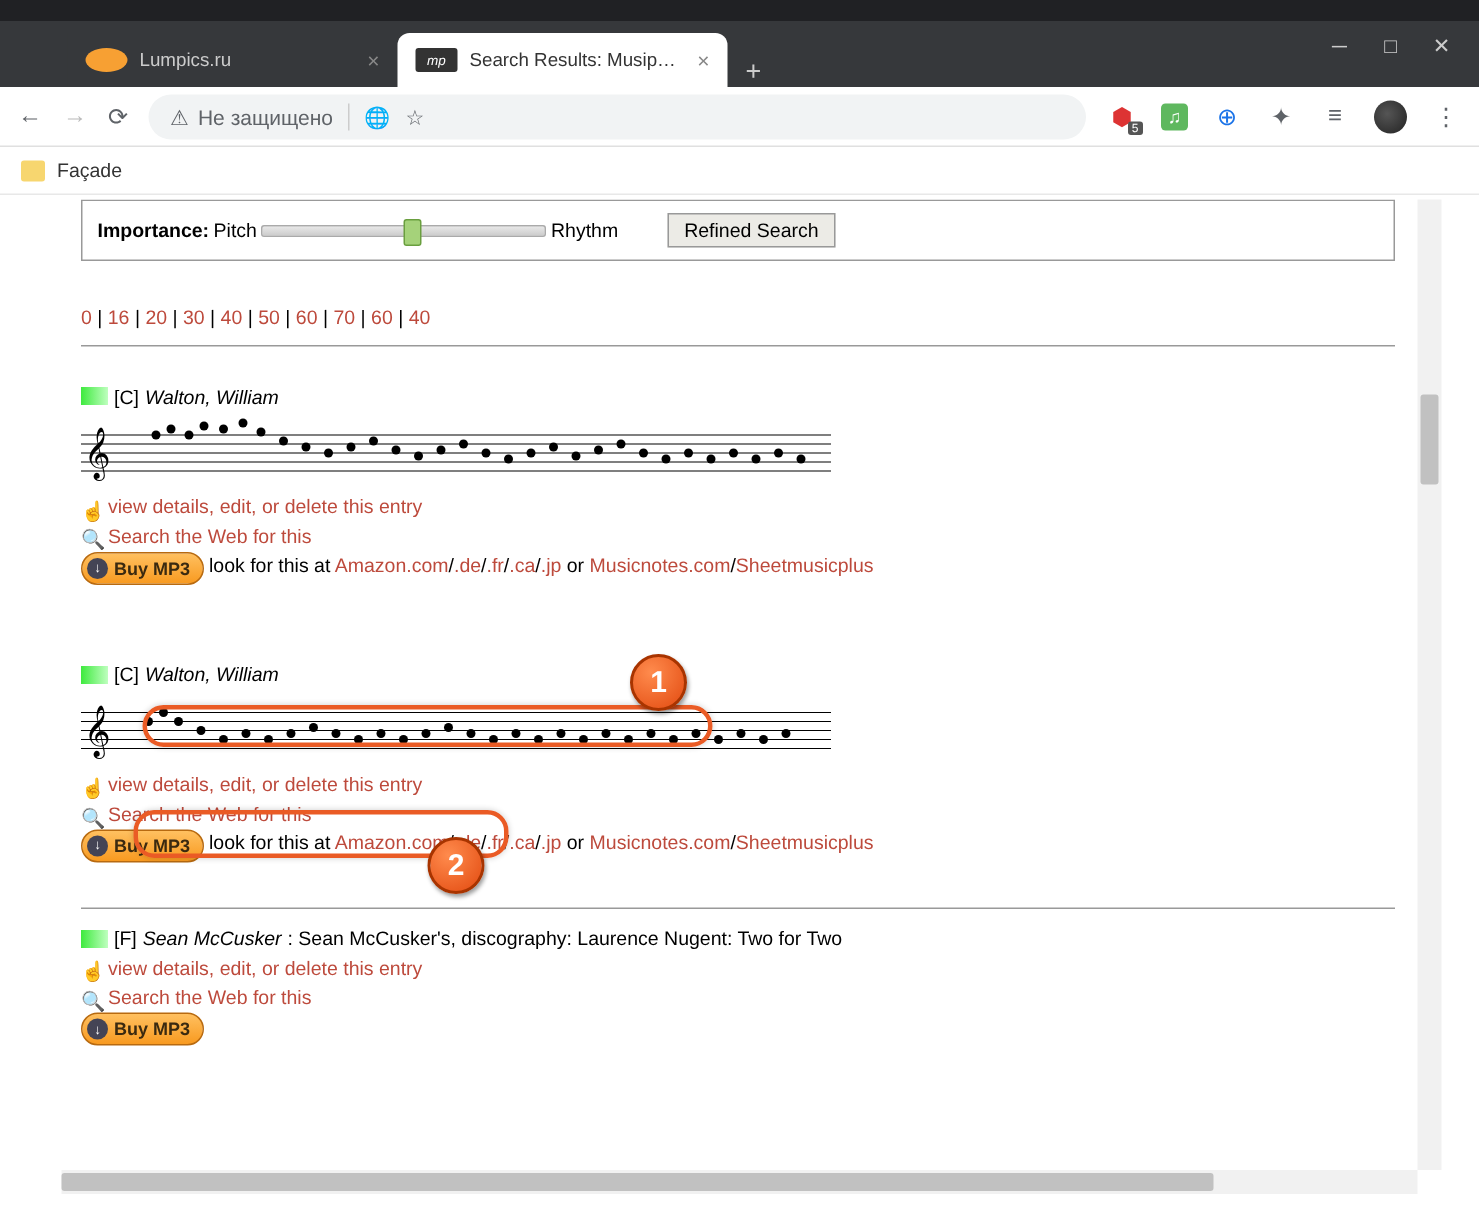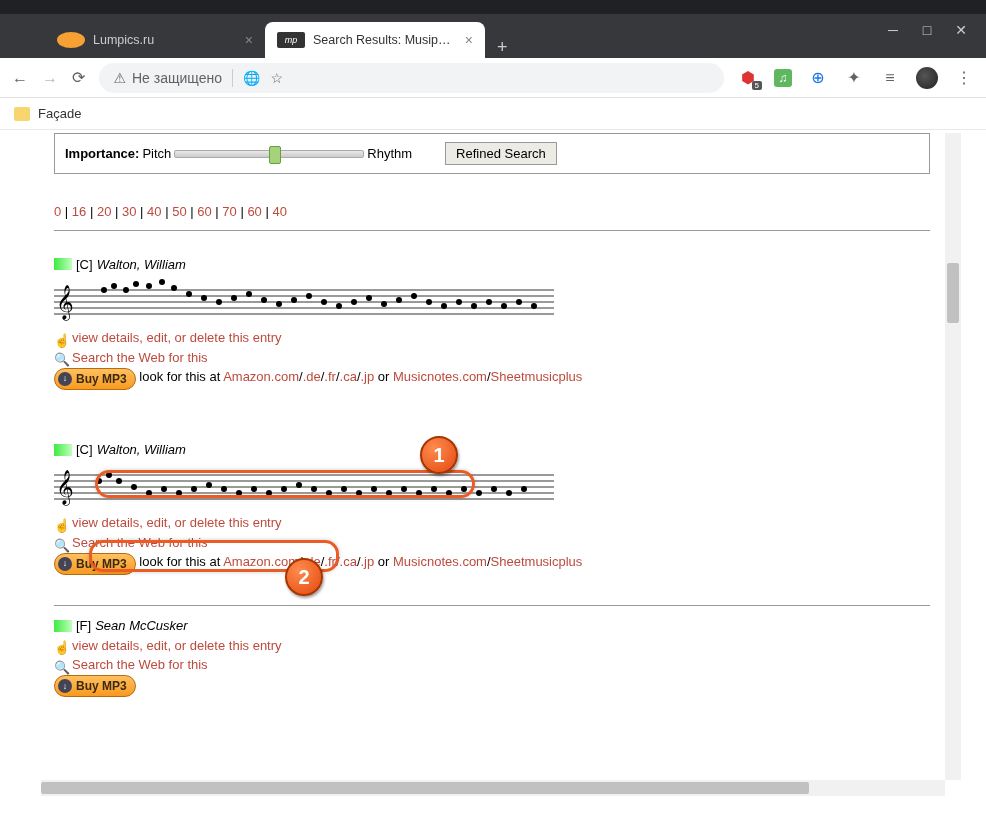--- a/index.html
+++ b/index.html
@@ -284,20 +284,21 @@
     </div>
   </div>
 
   <hr class="hr" style="margin-bottom:10px">
 
   <div class="result">
     <div class="result-title">
       <span class="green-cap"></span>
       <span class="meta-key">[F]</span>
       <span class="composer">Sean McCusker</span>
+          <span>: Sean McCusker's, discography: Laurence Nugent: Two for Two</span>
     </div>
     <div class="action-line">
           <span class="mini-icon">☝</span>
           <a href="#" class="link">view details, edit, or delete this entry</a>
         </div>
     <div class="action-line">
           <span class="mini-icon">🔍</span>
           <a href="#" class="link">Search the Web for this</a>
         </div>
     <div class="look-for">

